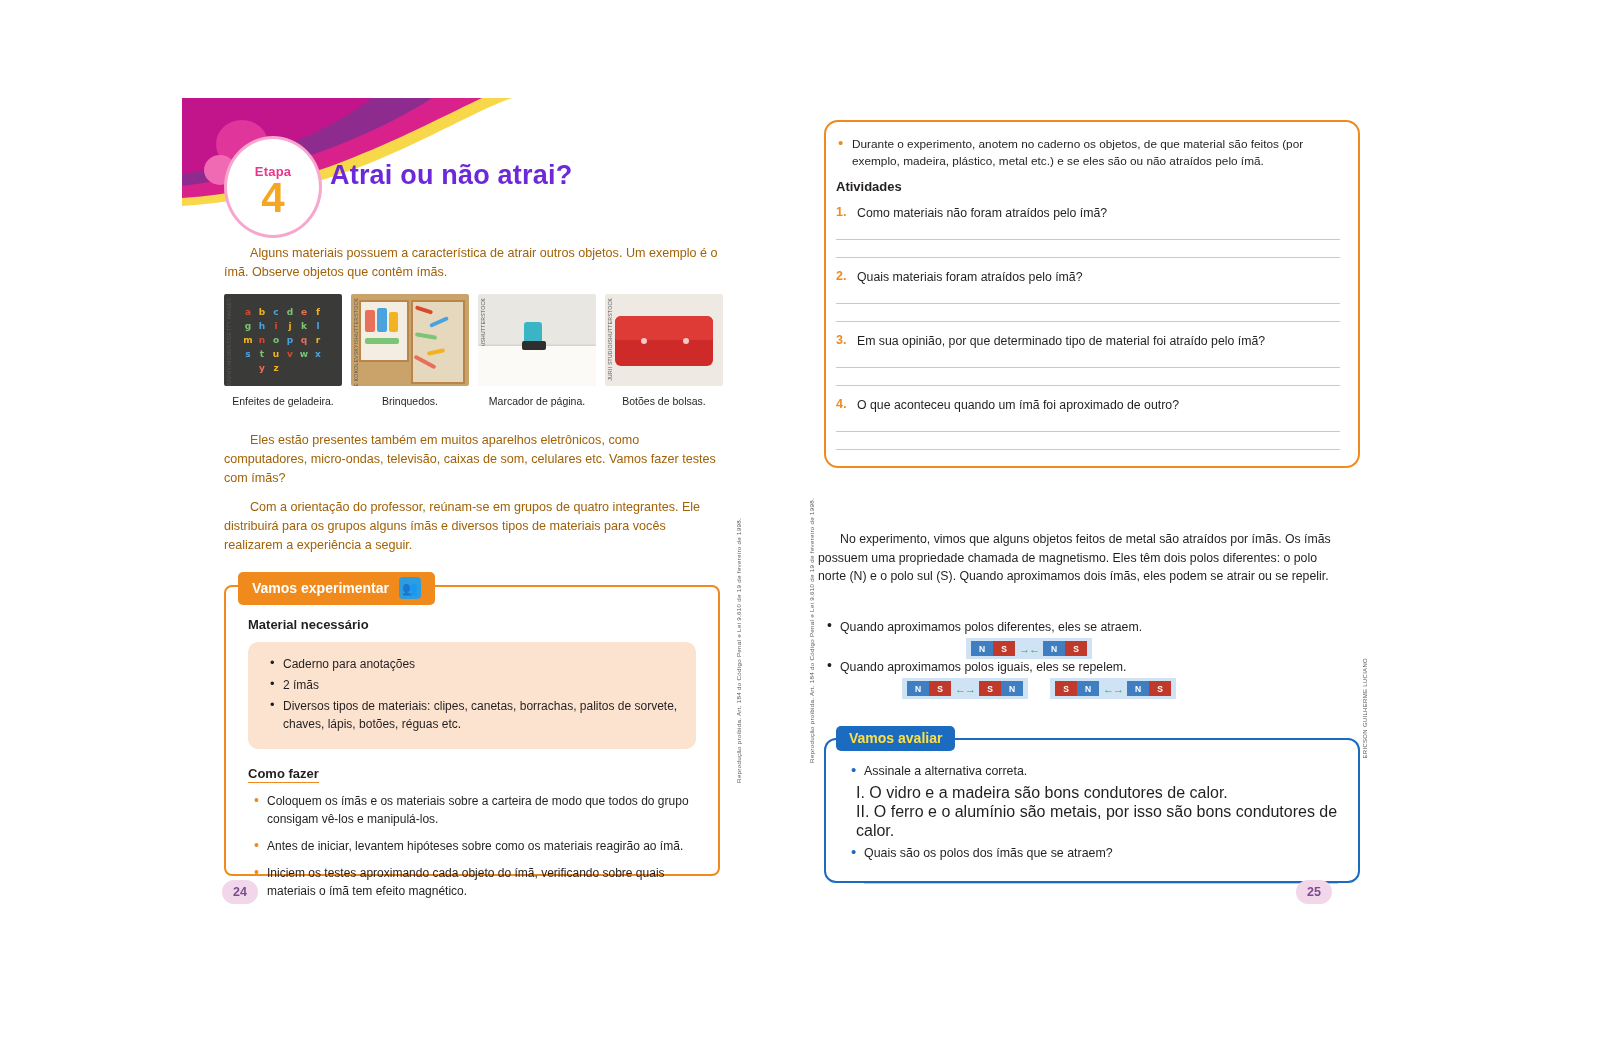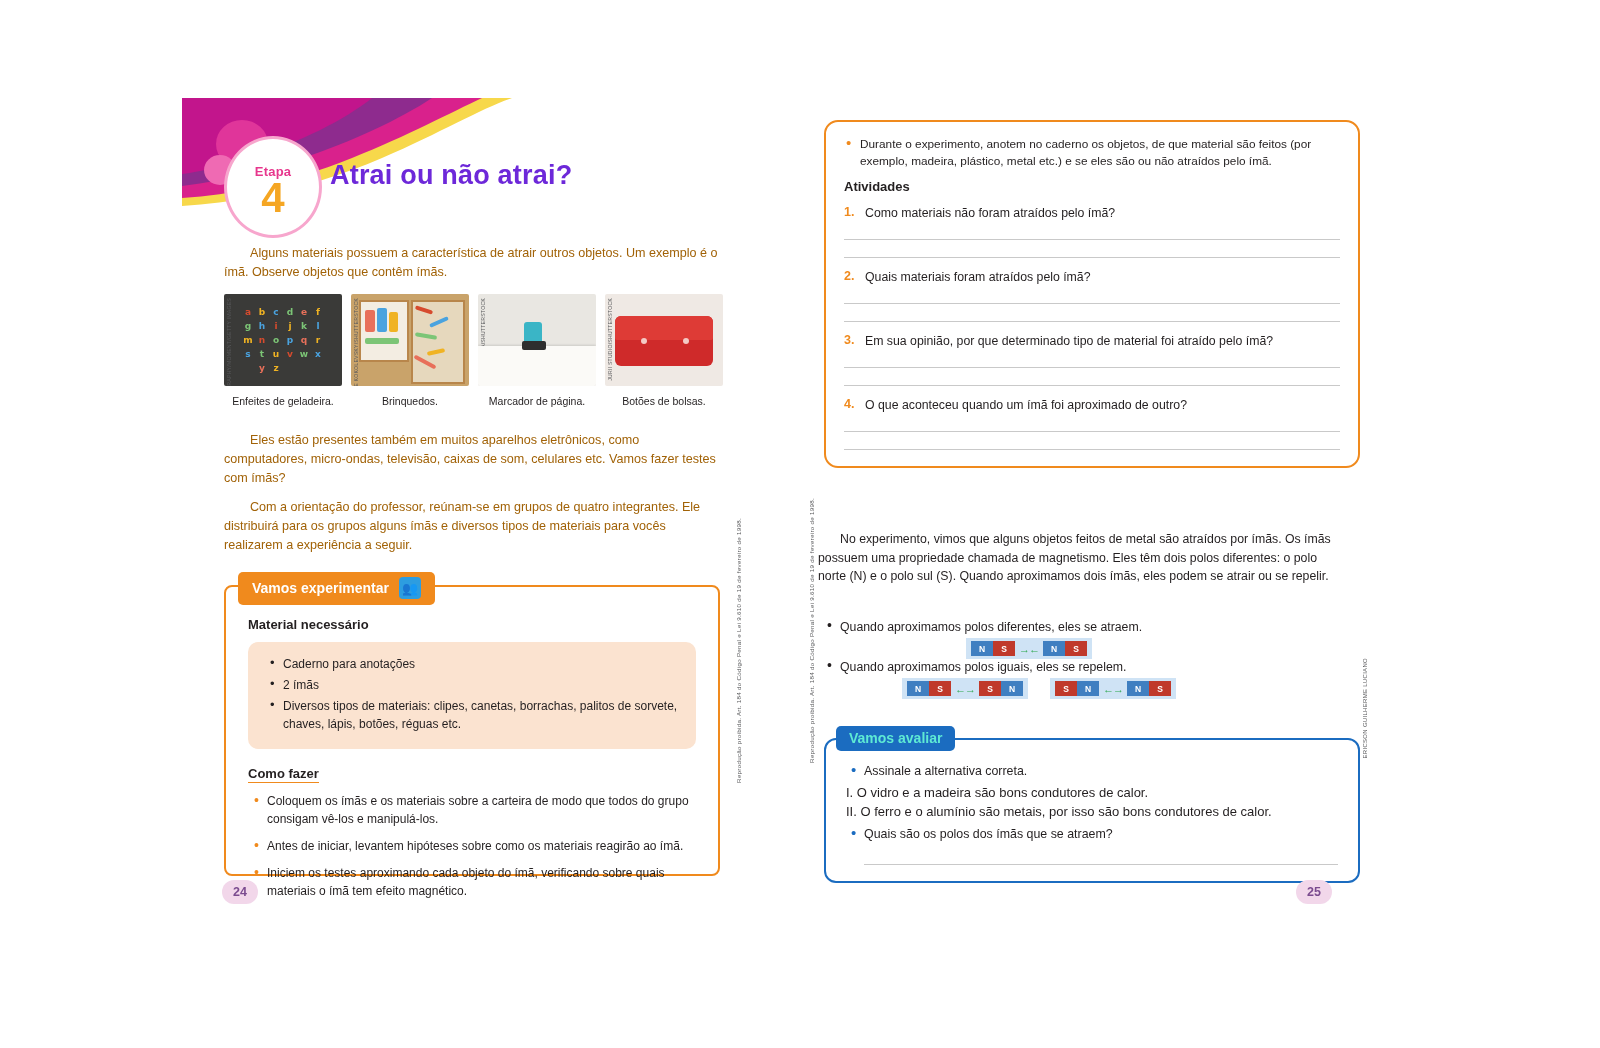--- a/index.html
+++ b/index.html
@@ -241,21 +241,21 @@
   }
 
   
   .act-box {
     position: absolute;
     left: 18px; top: 22px;
     width: 536px;
     border: 2px solid #f08a1d;
     border-radius: 14px;
     background: #ffffff;
-    padding: 14px 18px 16px 18px;
+    padding: 14px 18px 16px 10px;
     box-sizing: border-box;
   }
   .act-first {
     font-size: 11.8px;
     line-height: 17px;
     position: relative;
     padding-left: 16px;
   }
   .act-first::before {
     content: "•";
@@ -327,35 +327,35 @@
     border: 2px solid #1b6cc0;
     border-radius: 12px;
     background: #ffffff;
     box-sizing: border-box;
     padding: 22px 20px 18px 20px;
   }
   .aval-tab {
     position: absolute;
     left: 10px; top: -14px;
     background: #1b6cc0;
-    color: #5eead4;
+    color: #fde047;
     font-size: 14px;
     font-weight: bold;
     padding: 4px 13px 5px 13px;
     border-radius: 5px;
   }
   ul.blue-dots { margin:0; padding:0 0 0 18px; list-style:none;}
   ul.blue-dots li {
     font-size: 12.4px; line-height: 19px; position: relative; margin-bottom: 2px;
   }
   ul.blue-dots li::before {
     content:"•"; position:absolute; left:-13px; top:-2px; color:#1b6cc0; font-size:15px;
   }
   .roman {
-    font-size: 13px; line-height: 19px; margin-left: 0;
+    font-size: 16px; line-height: 19px; margin-left: 10px;
   }
   .blue-rule { height:1px; background:#c9c9c9; margin-top:20px; margin-left:18px;}
 </style>
 </head>
 <body>
 
 <div class="spread">
 
   <div class="page page-left">
 

